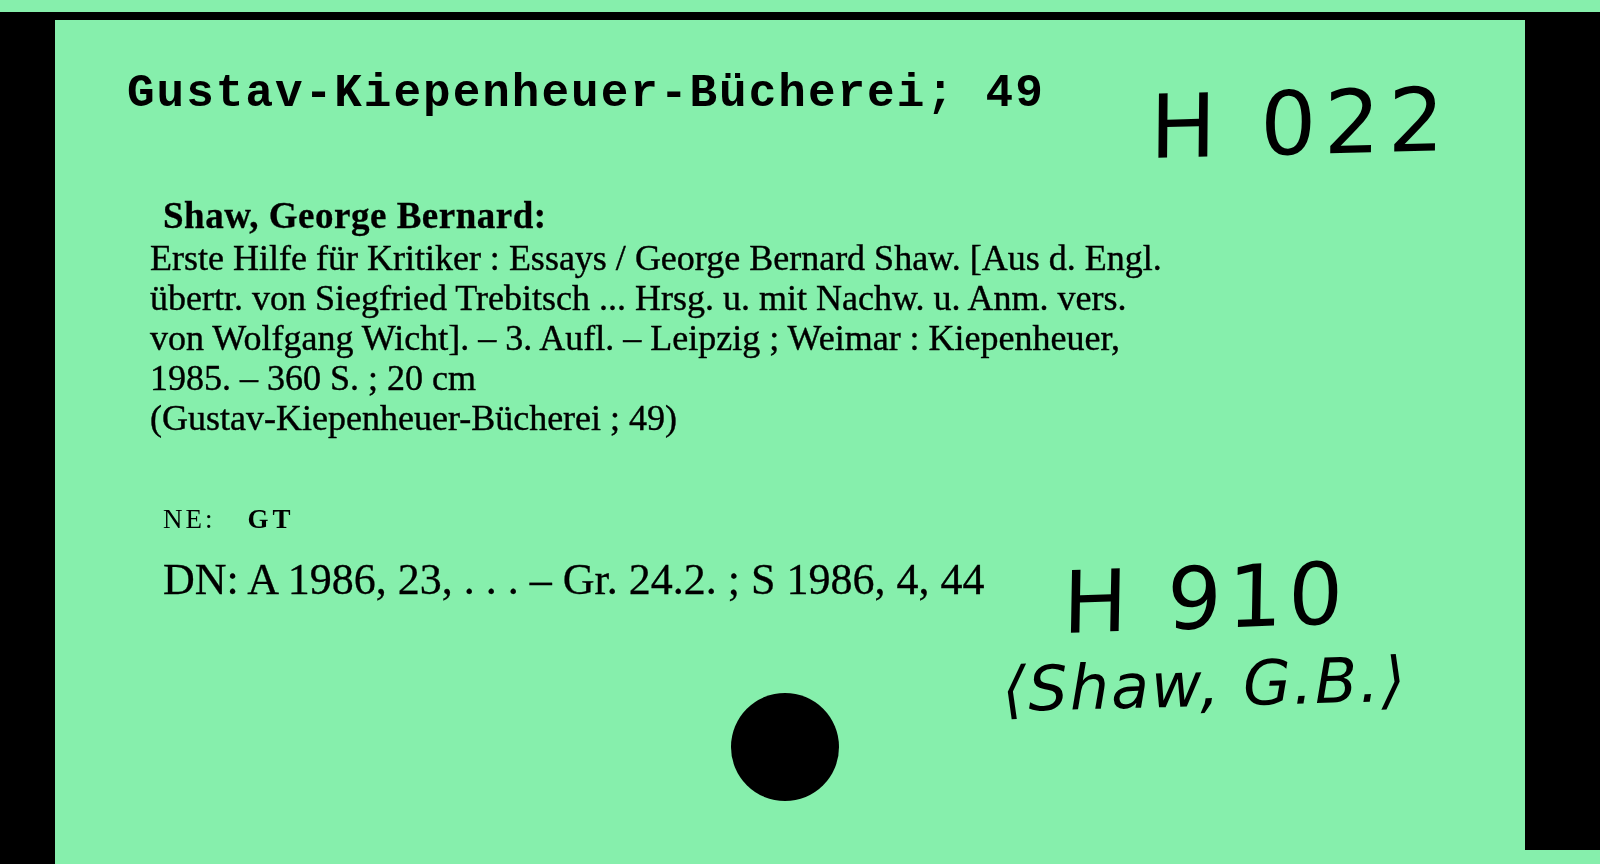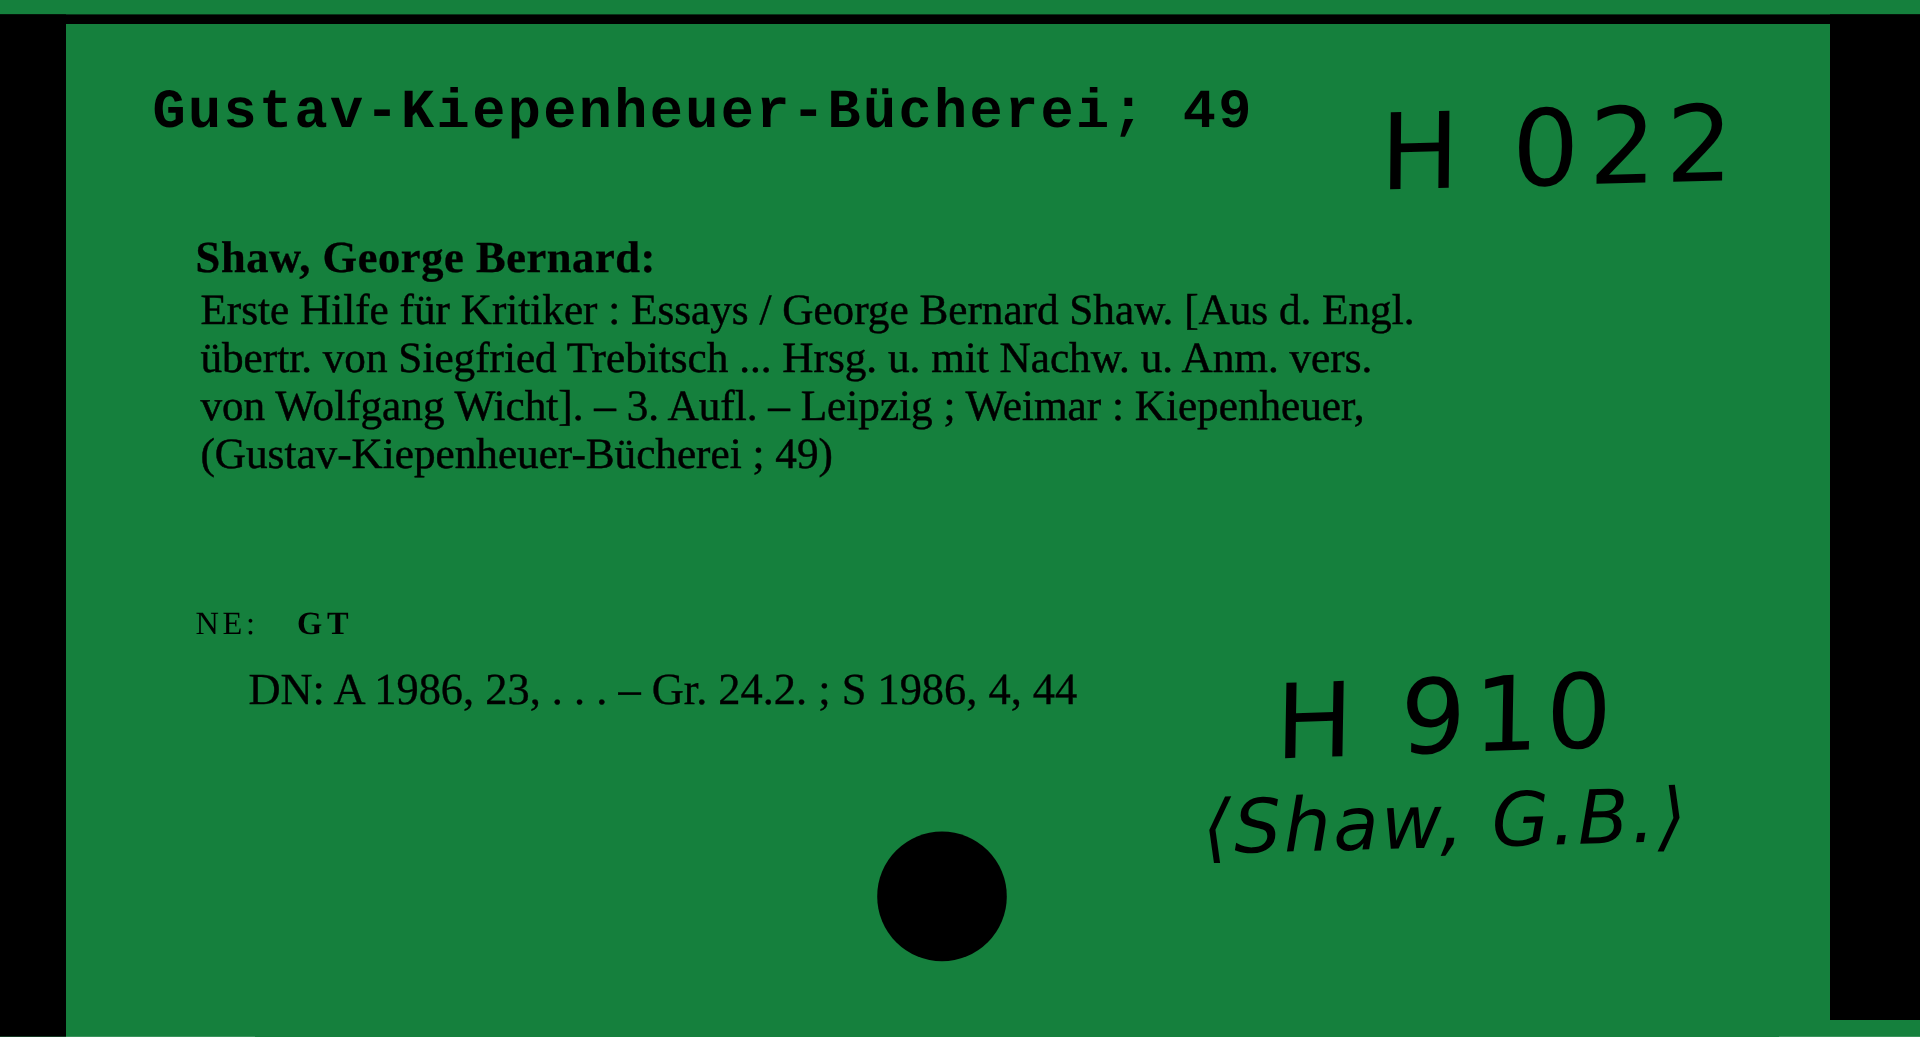--- a/index.html
+++ b/index.html
@@ -5,21 +5,21 @@
   html,body{margin:0;padding:0;}
   body{
     background:#ffffff;
     font-family:"Liberation Serif", serif;
     color:#000000;
   }
   .stage{
     position:relative;
     width:1600px;
     height:864px;
-    background:#15803d;
+    background:#86efac;
     overflow:hidden;
   }
   
   .frame-top{
     position:absolute;left:0;top:12px;width:1600px;height:8px;background:#000;
   }
   .frame-left{
     position:absolute;left:0;top:12px;width:55px;height:852px;background:#000;
   }
   .frame-right{
@@ -35,38 +35,38 @@
     white-space:nowrap;
   }
   
   .author{
     position:absolute;left:163px;top:194px;
     font-size:37px;font-weight:700;
     letter-spacing:0.5px;
     white-space:nowrap;
   }
   .desc{
-    position:absolute;left:167px;top:238px;
+    position:absolute;left:150px;top:238px;
     font-size:36px;line-height:40px;
     white-space:nowrap;
   }
   .desc div{ -webkit-text-stroke:0.4px #000; }
   .author, .order-line, .dn-line{ -webkit-text-stroke:0.3px #000; }
   .order-line{
     position:absolute;left:815px;top:468px;
     font-size:36px;white-space:nowrap;
   }
   .ne-line{
     position:absolute;left:163px;top:504px;
     font-size:27px;letter-spacing:3px;white-space:nowrap;
   }
   .ne-line .ne-value{font-weight:700;margin-left:32px;letter-spacing:4px;}
   .dn-line{
     position:absolute;left:163px;top:554px;
-    font-size:37px;white-space:nowrap;margin-left:44px;
+    font-size:44px;white-space:nowrap;
   }
   
   .handwriting{
     font-family:"DejaVu Sans", sans-serif;
     font-weight:400;
     white-space:nowrap;
   }
   .shelfmark-top{
     position:absolute;left:1150px;top:72px;
     font-size:88px;
@@ -105,20 +105,21 @@
   <div class="series-header">Gustav-Kiepenheuer-Bücherei; 49</div>
 
   <div class="shelfmark-top handwriting">H 022</div>
 
   <div class="author">Shaw, George Bernard:</div>
 
   <div class="desc">
     <div>Erste Hilfe für Kritiker : Essays / George Bernard Shaw. [Aus d. Engl.</div>
     <div>übertr. von Siegfried Trebitsch ... Hrsg. u. mit Nachw. u. Anm. vers.</div>
     <div>von Wolfgang Wicht]. – 3. Aufl. – Leipzig ; Weimar : Kiepenheuer,</div>
+    <div>1985. – 360 S. ; 20 cm</div>
     <div>(Gustav-Kiepenheuer-Bücherei ; 49)</div>
   </div>
 
 
   <div class="ne-line">
     <span class="ne-label">NE:</span><span class="ne-value">GT</span>
   </div>
 
   <div class="dn-line">DN: A 1986, 23, . . . – Gr. 24.2. ; S 1986, 4, 44</div>
 

